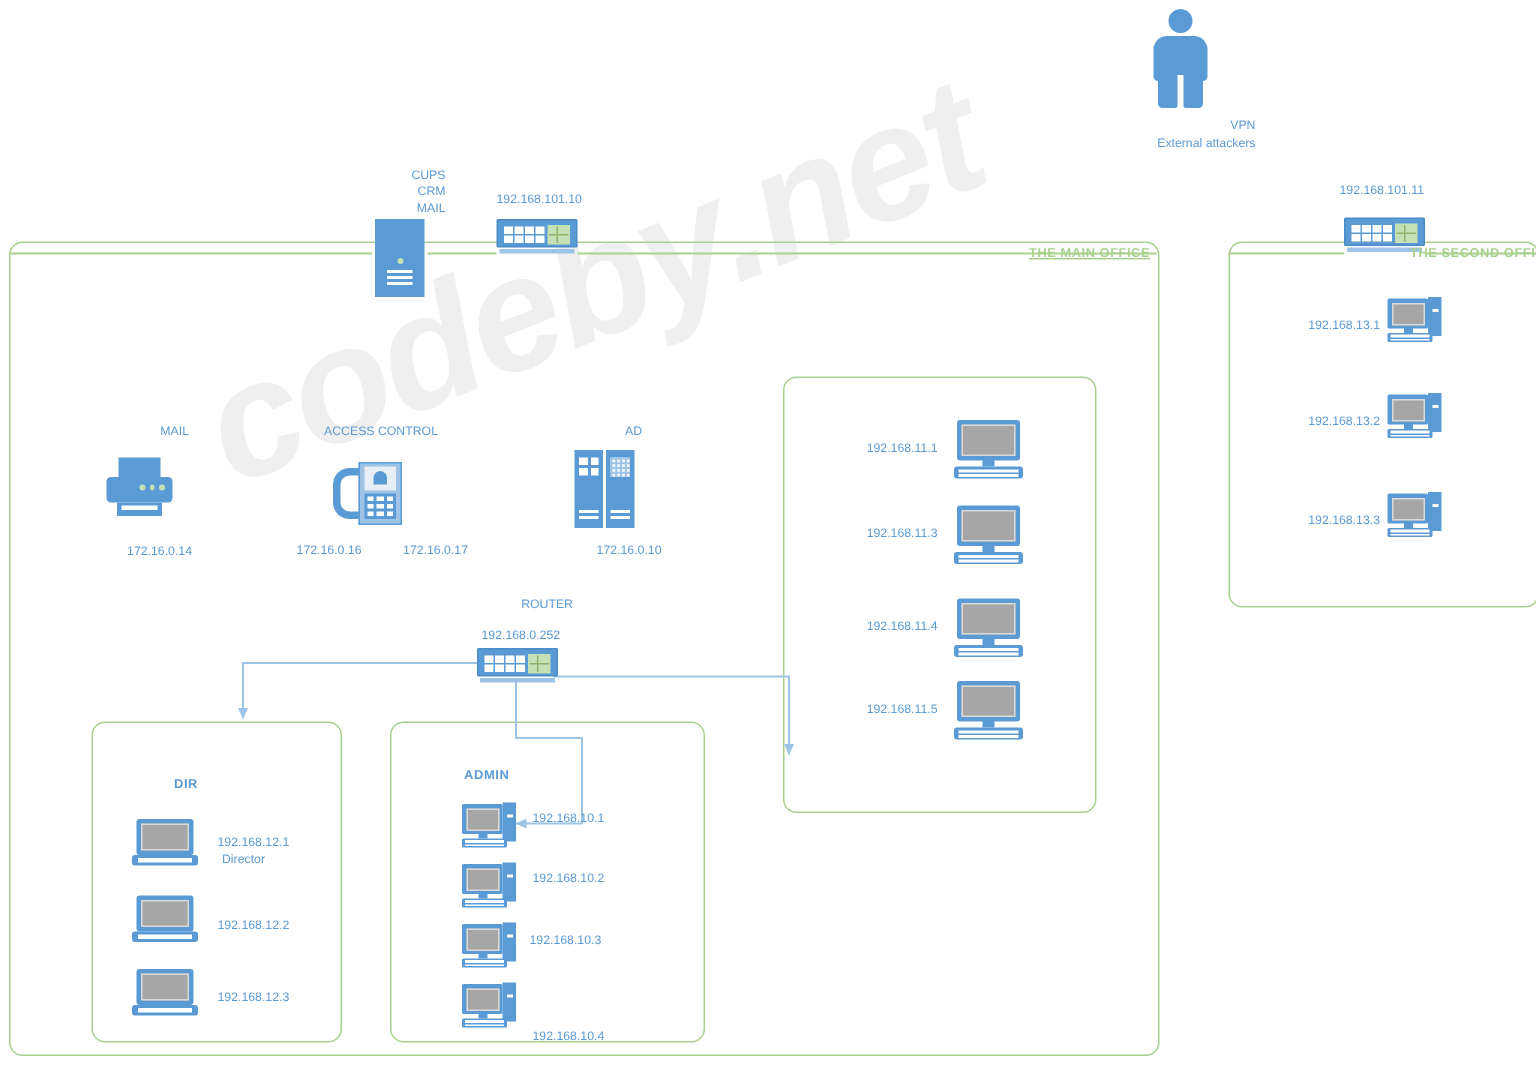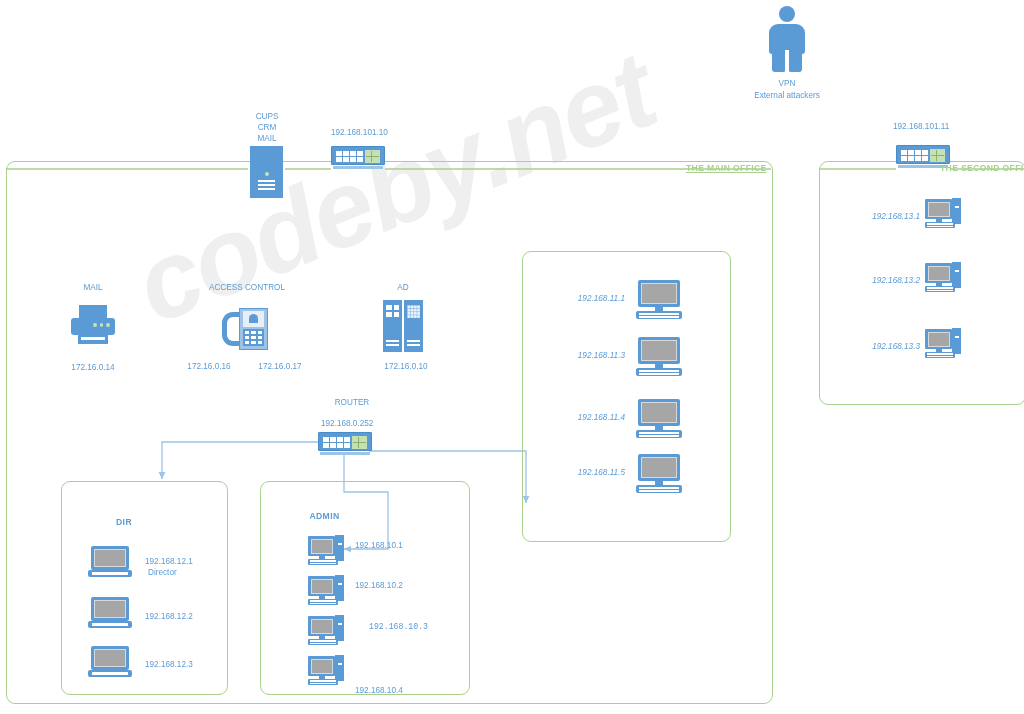--- a/index.html
+++ b/index.html
@@ -30,24 +30,24 @@
     letter-spacing:.4px;white-space:nowrap;z-index:6;text-align:center;
   }
 
   
   .svg-layer{position:absolute;left:0;top:0;width:1024px;height:714px;z-index:3;pointer-events:none;}
 
   
   .ip{
     position:absolute;font-size:8.2px;color:#5b9bd5;white-space:nowrap;z-index:7;
   }
-  .ip.r{text-align:right;font-style:italic;}
+  .ip.r{text-align:right;}
   .cap{
     position:absolute;font-size:8.2px;color:#5b9bd5;white-space:nowrap;
-    text-align:center;z-index:7;line-height:10.5px;
+    text-align:right;z-index:7;line-height:10.5px;
   }
 
   
   .node{position:absolute;z-index:5;}
 
   
   .i-person{position:relative;width:38px;height:66px;}
   .i-person .head{
     position:absolute;left:11px;top:0;width:16px;height:16px;border-radius:50%;
     background:#5b9bd5;}
@@ -487,21 +487,21 @@
           </div>
           <div class="tower"></div>
           <div class="tdot"></div>
         <div class="neck"></div>
           <div class="kb">
             <i></i>
             <i></i>
           </div>
       </div>
     </div>
-    <div class="ip" style="left:369px;top:622px;font-family:Liberation Mono, monospace;">192.168.10.3</div>
+    <div class="ip" style="left:353px;top:622px;">192.168.10.3</div>
 
     <div class="node" style="left:308px;top:655px;">
       <div class="i-pc">
         <div class="bez">
             <div class="scr"></div>
           </div>
           <div class="tower"></div>
           <div class="tdot"></div>
         <div class="neck"></div>
           <div class="kb">

